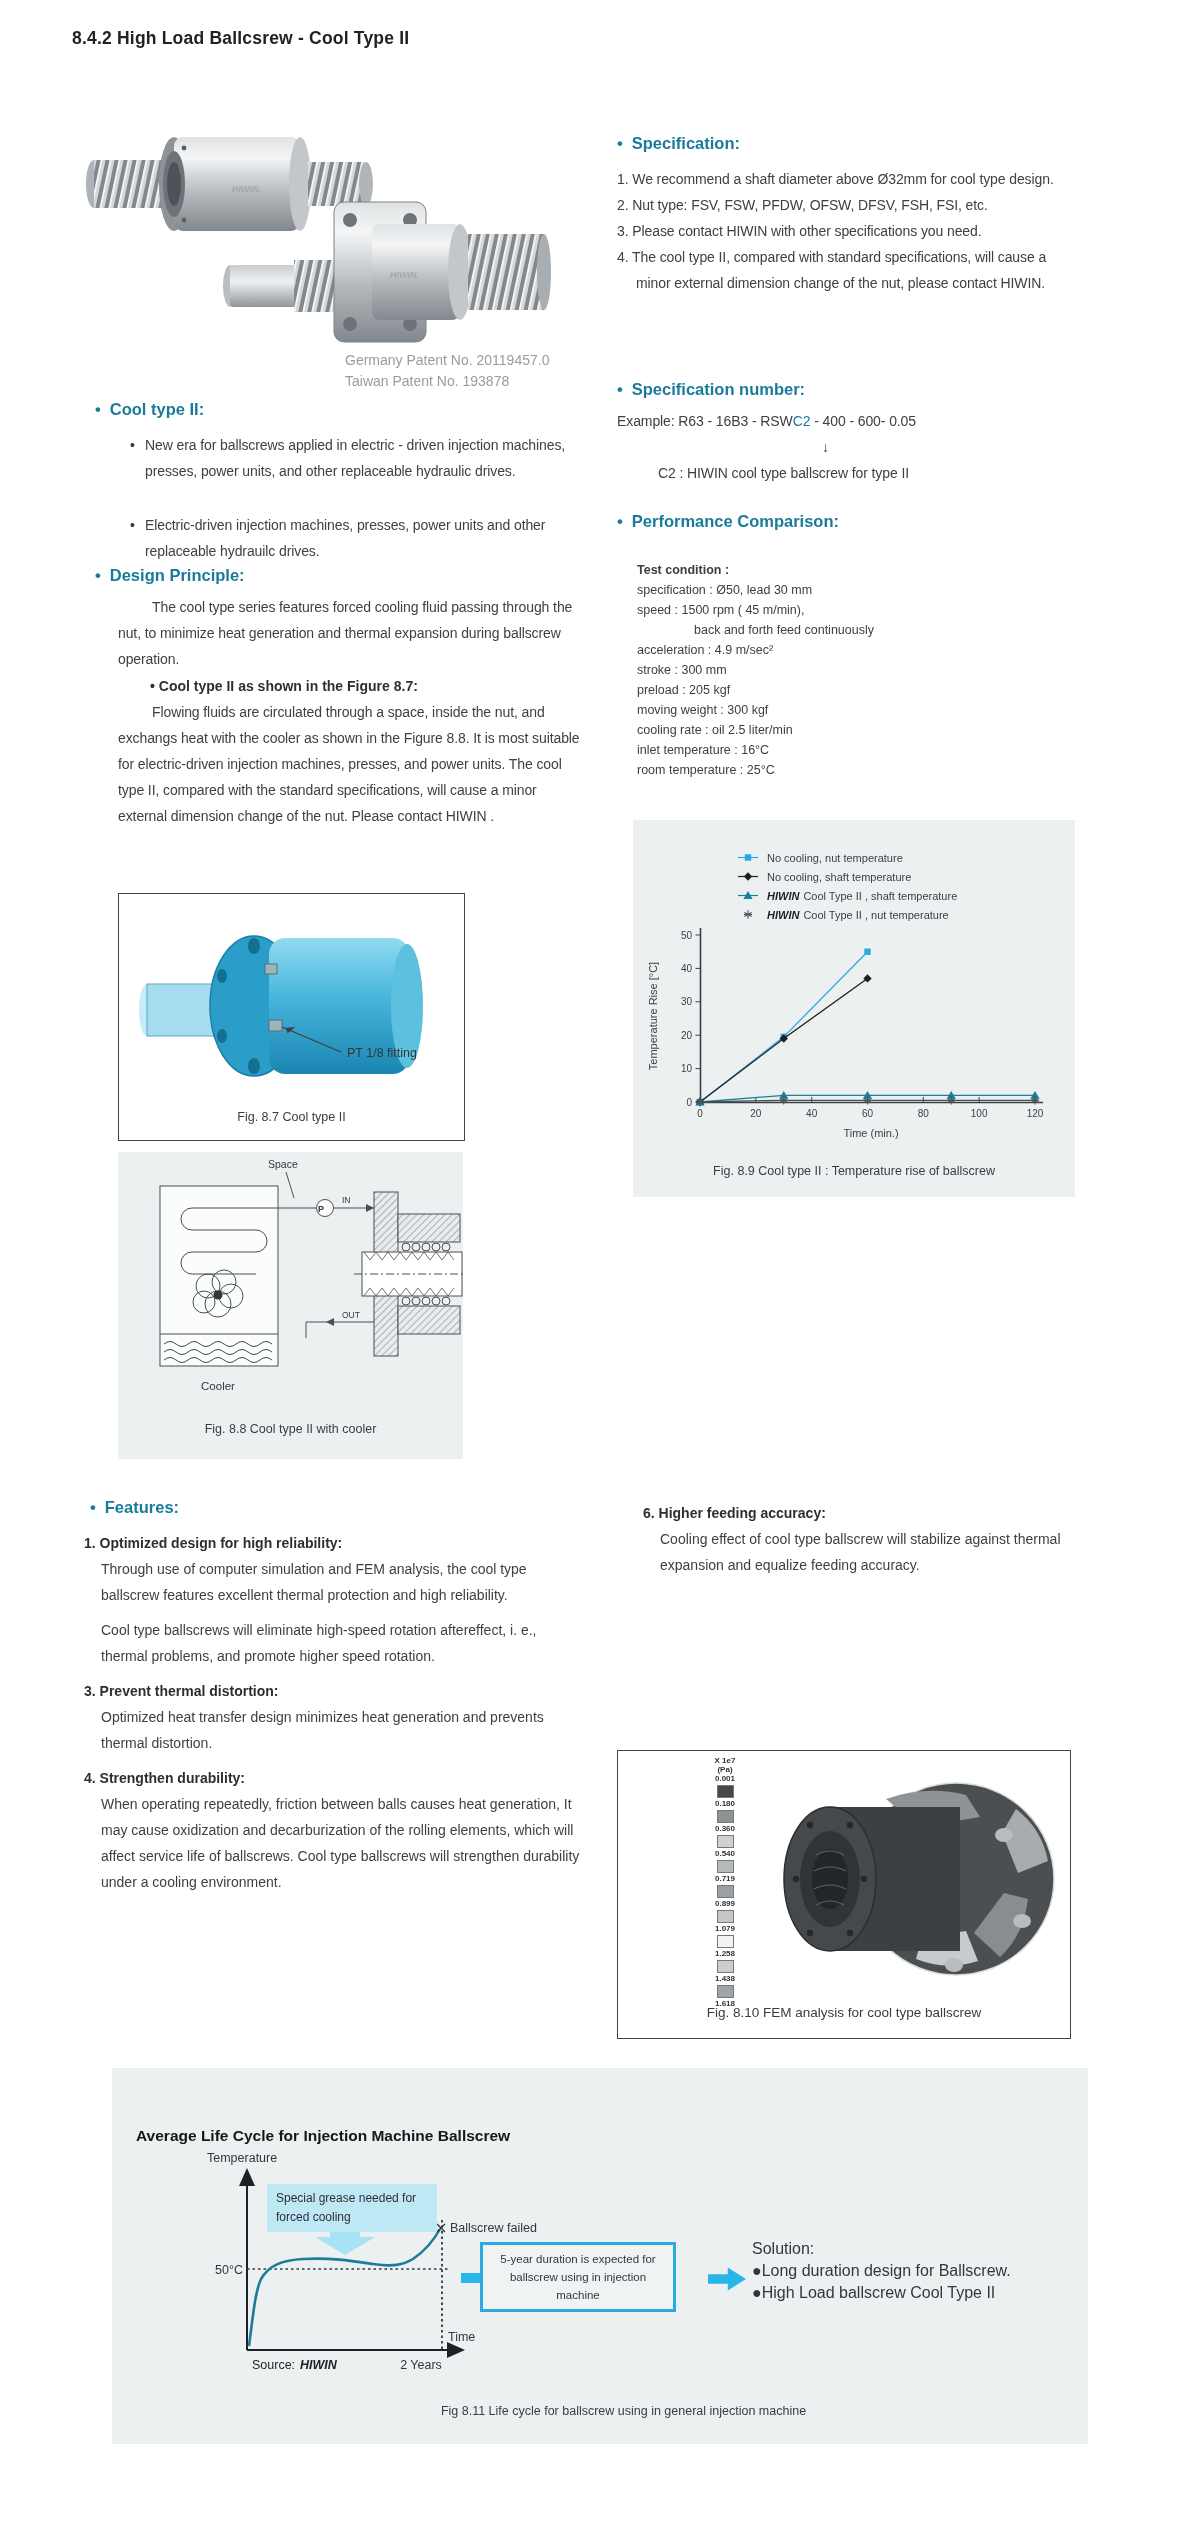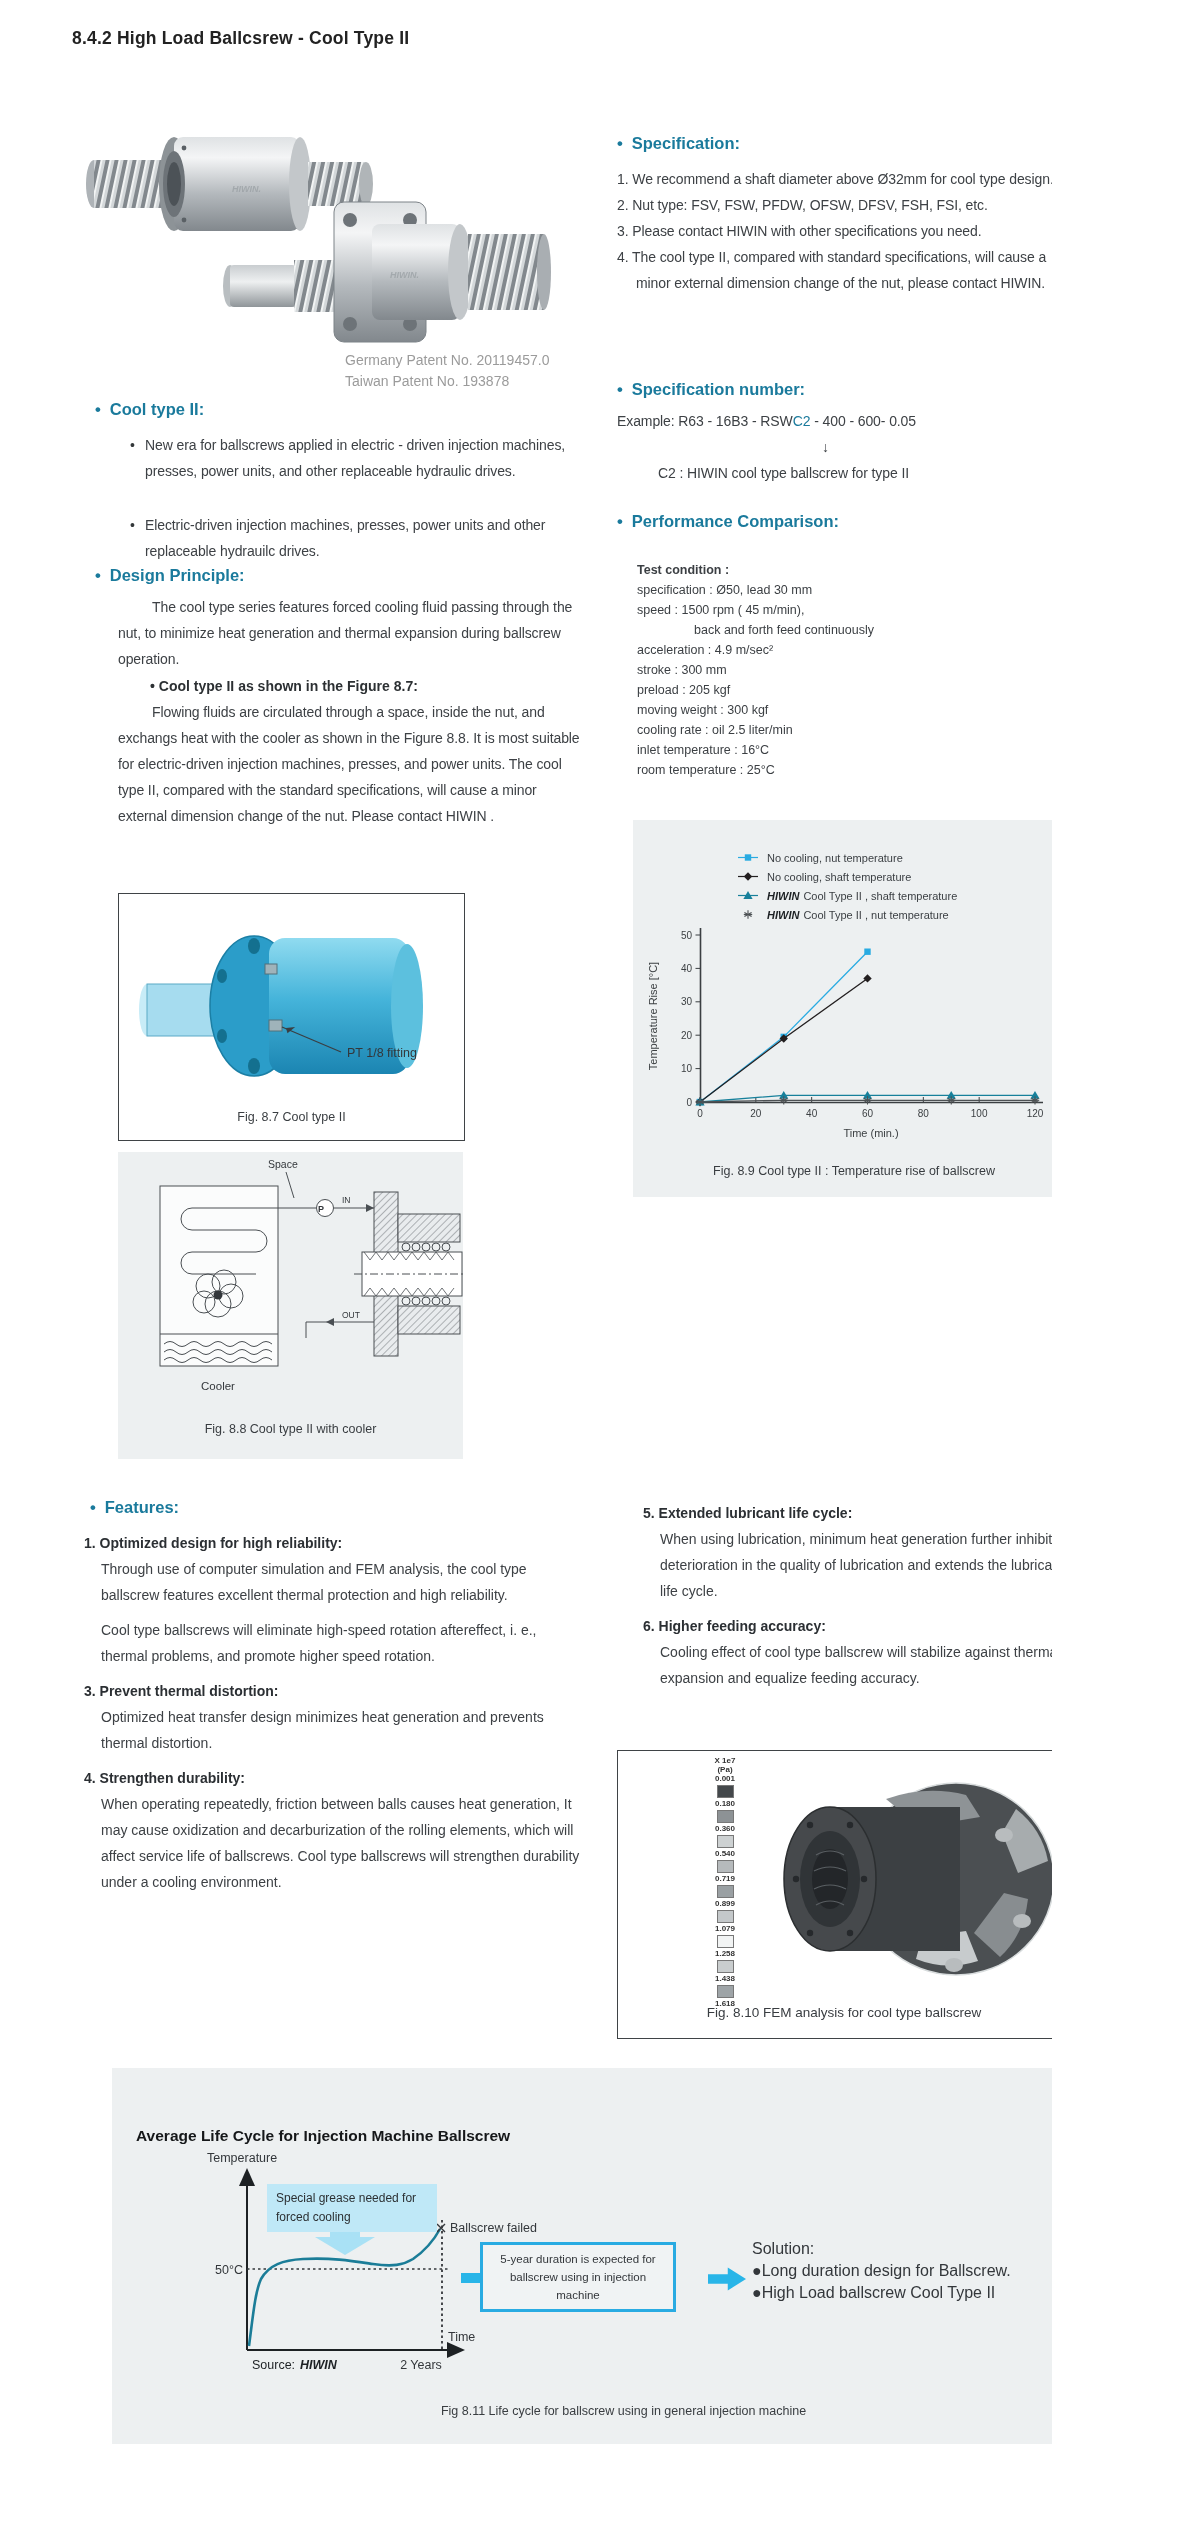--- a/index.html
+++ b/index.html
@@ -1,17 +1,17 @@
 <!DOCTYPE html>
 <html><head>
 <meta charset="utf-8">
 <style>
   html,body{margin:0;padding:0;background:#ffffff;}
   .page{position:relative;width:1052px;height:2530px;background:#fff;
-        font-family:"Liberation Sans","DejaVu Sans",sans-serif;color:#3d4145;overflow:hidden;}
+        font-family:"Liberation Sans","DejaVu Sans",sans-serif;color:#3d4145;overflow:hidden;padding-left:36px;}
   .abs{position:absolute;}
   .page-title{font-size:17.5px;font-weight:bold;color:#222;letter-spacing:.2px;}
   .teal-head{font-size:16.5px;font-weight:bold;color:#1a7a9c;}
   .teal-head .dot{margin-right:9px;}
   .body-txt{font-size:14px;line-height:26px;color:#3d4145;letter-spacing:-.1px;}
   .para{text-indent:34px;}
   .sub-bullet{display:flex;}
   .sub-bullet .b{width:15px;flex:none;color:#33373a;}
   .bold-line{font-size:14px;line-height:26px;font-weight:bold;color:#2c3033;}
   .patent{font-size:14px;line-height:21px;color:#9b9b9b;}
@@ -378,24 +378,20 @@
       <div class="feat-title">3. Prevent thermal distortion:</div>
       <div class="feat-body">Optimized heat transfer design minimizes heat generation and prevents thermal distortion.</div>
     </div>
     <div class="feat-item">
       <div class="feat-title">4. Strengthen durability:</div>
       <div class="feat-body">When operating repeatedly, friction between balls causes heat generation, It may cause oxidization and decarburization of the rolling elements, which will affect service life of ballscrews. Cool type ballscrews will strengthen durability under a cooling environment.</div>
     </div>
   </div>
   <div class="abs" style="left:643px;top:1500px;width:438px;">
     <div class="feat-item">
-      <div class="feat-title">5. Extended lubricant life cycle:</div>
-      <div class="feat-body">When using lubrication, minimum heat generation further inhibits deterioration in the quality of lubrication and extends the lubricant life cycle.</div>
-    </div>
-    <div class="feat-item">
       <div class="feat-title">6. Higher feeding accuracy:</div>
       <div class="feat-body">Cooling effect of cool type ballscrew will stabilize against thermal expansion and equalize feeding accuracy.</div>
     </div>
   </div>
 
   <div class="abs figbox" style="left:617px;top:1750px;width:452px;height:287px;border-width:1.5px;">
     <div class="fem-col" style="position:absolute;left:88px;top:5px;">
       <div class="fem-lab">X 1e7</div>
       <div class="fem-lab">(Pa)</div>
       <div class="fem-lab">0.001</div>

